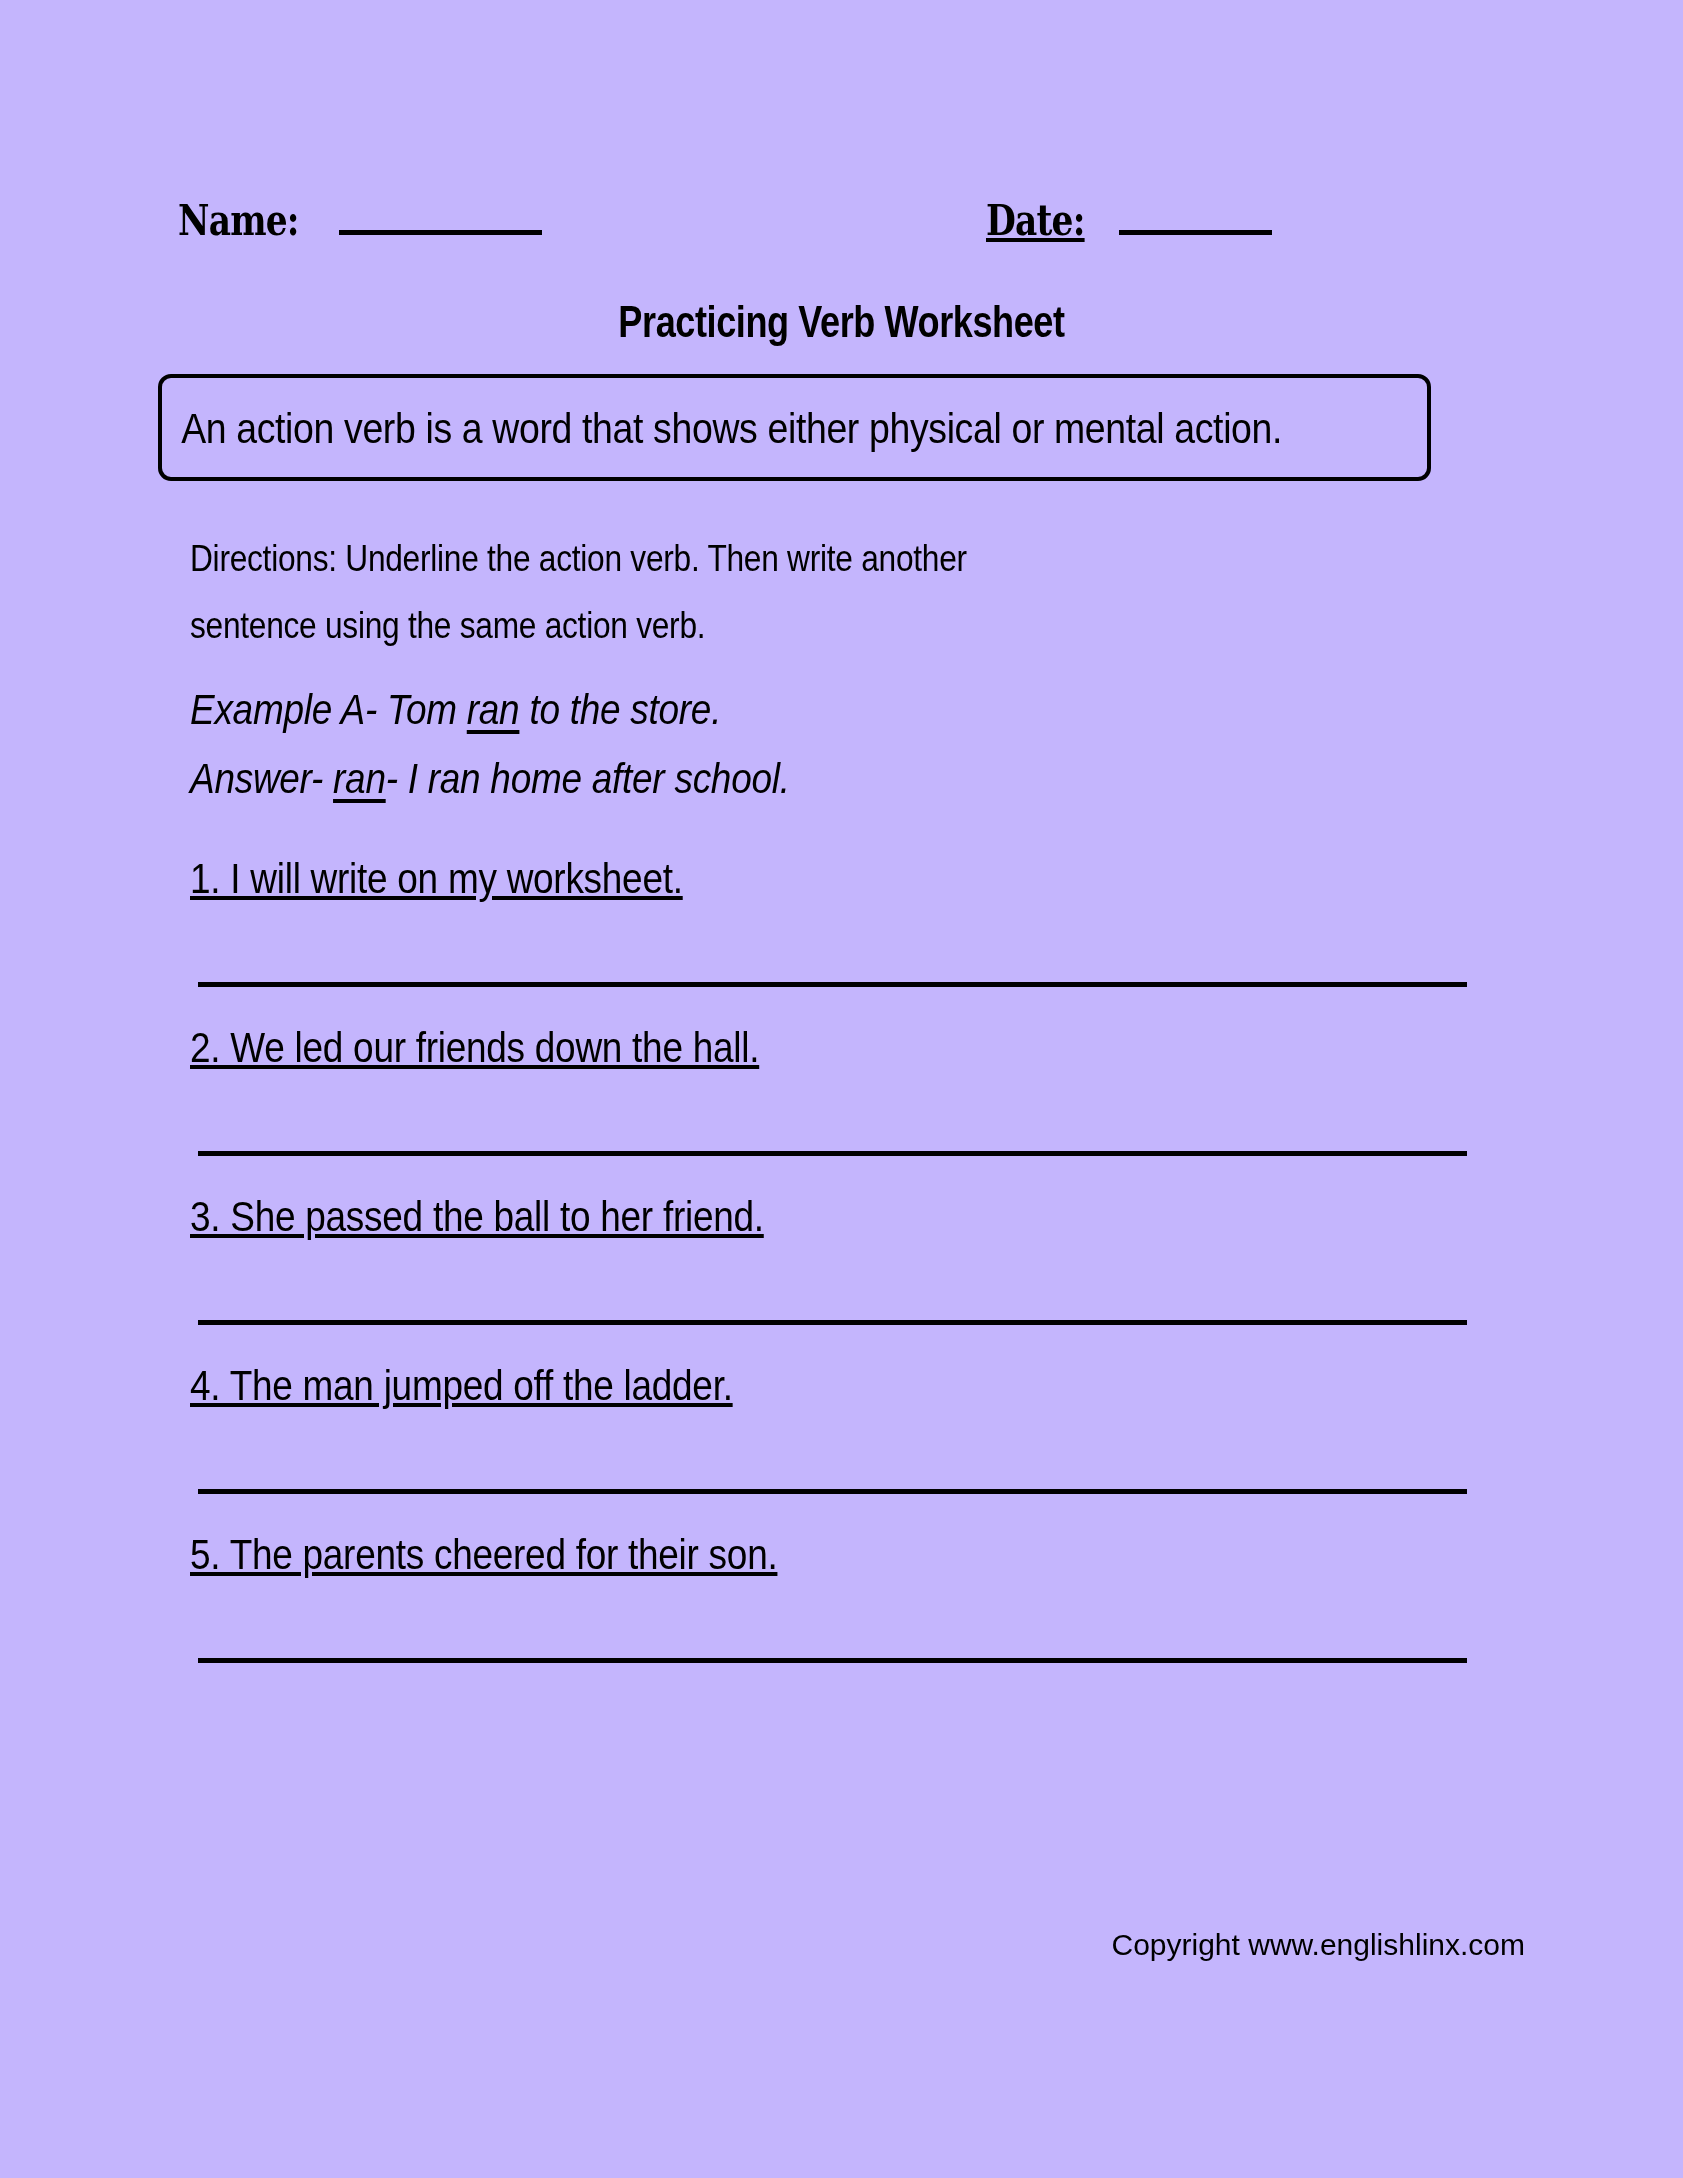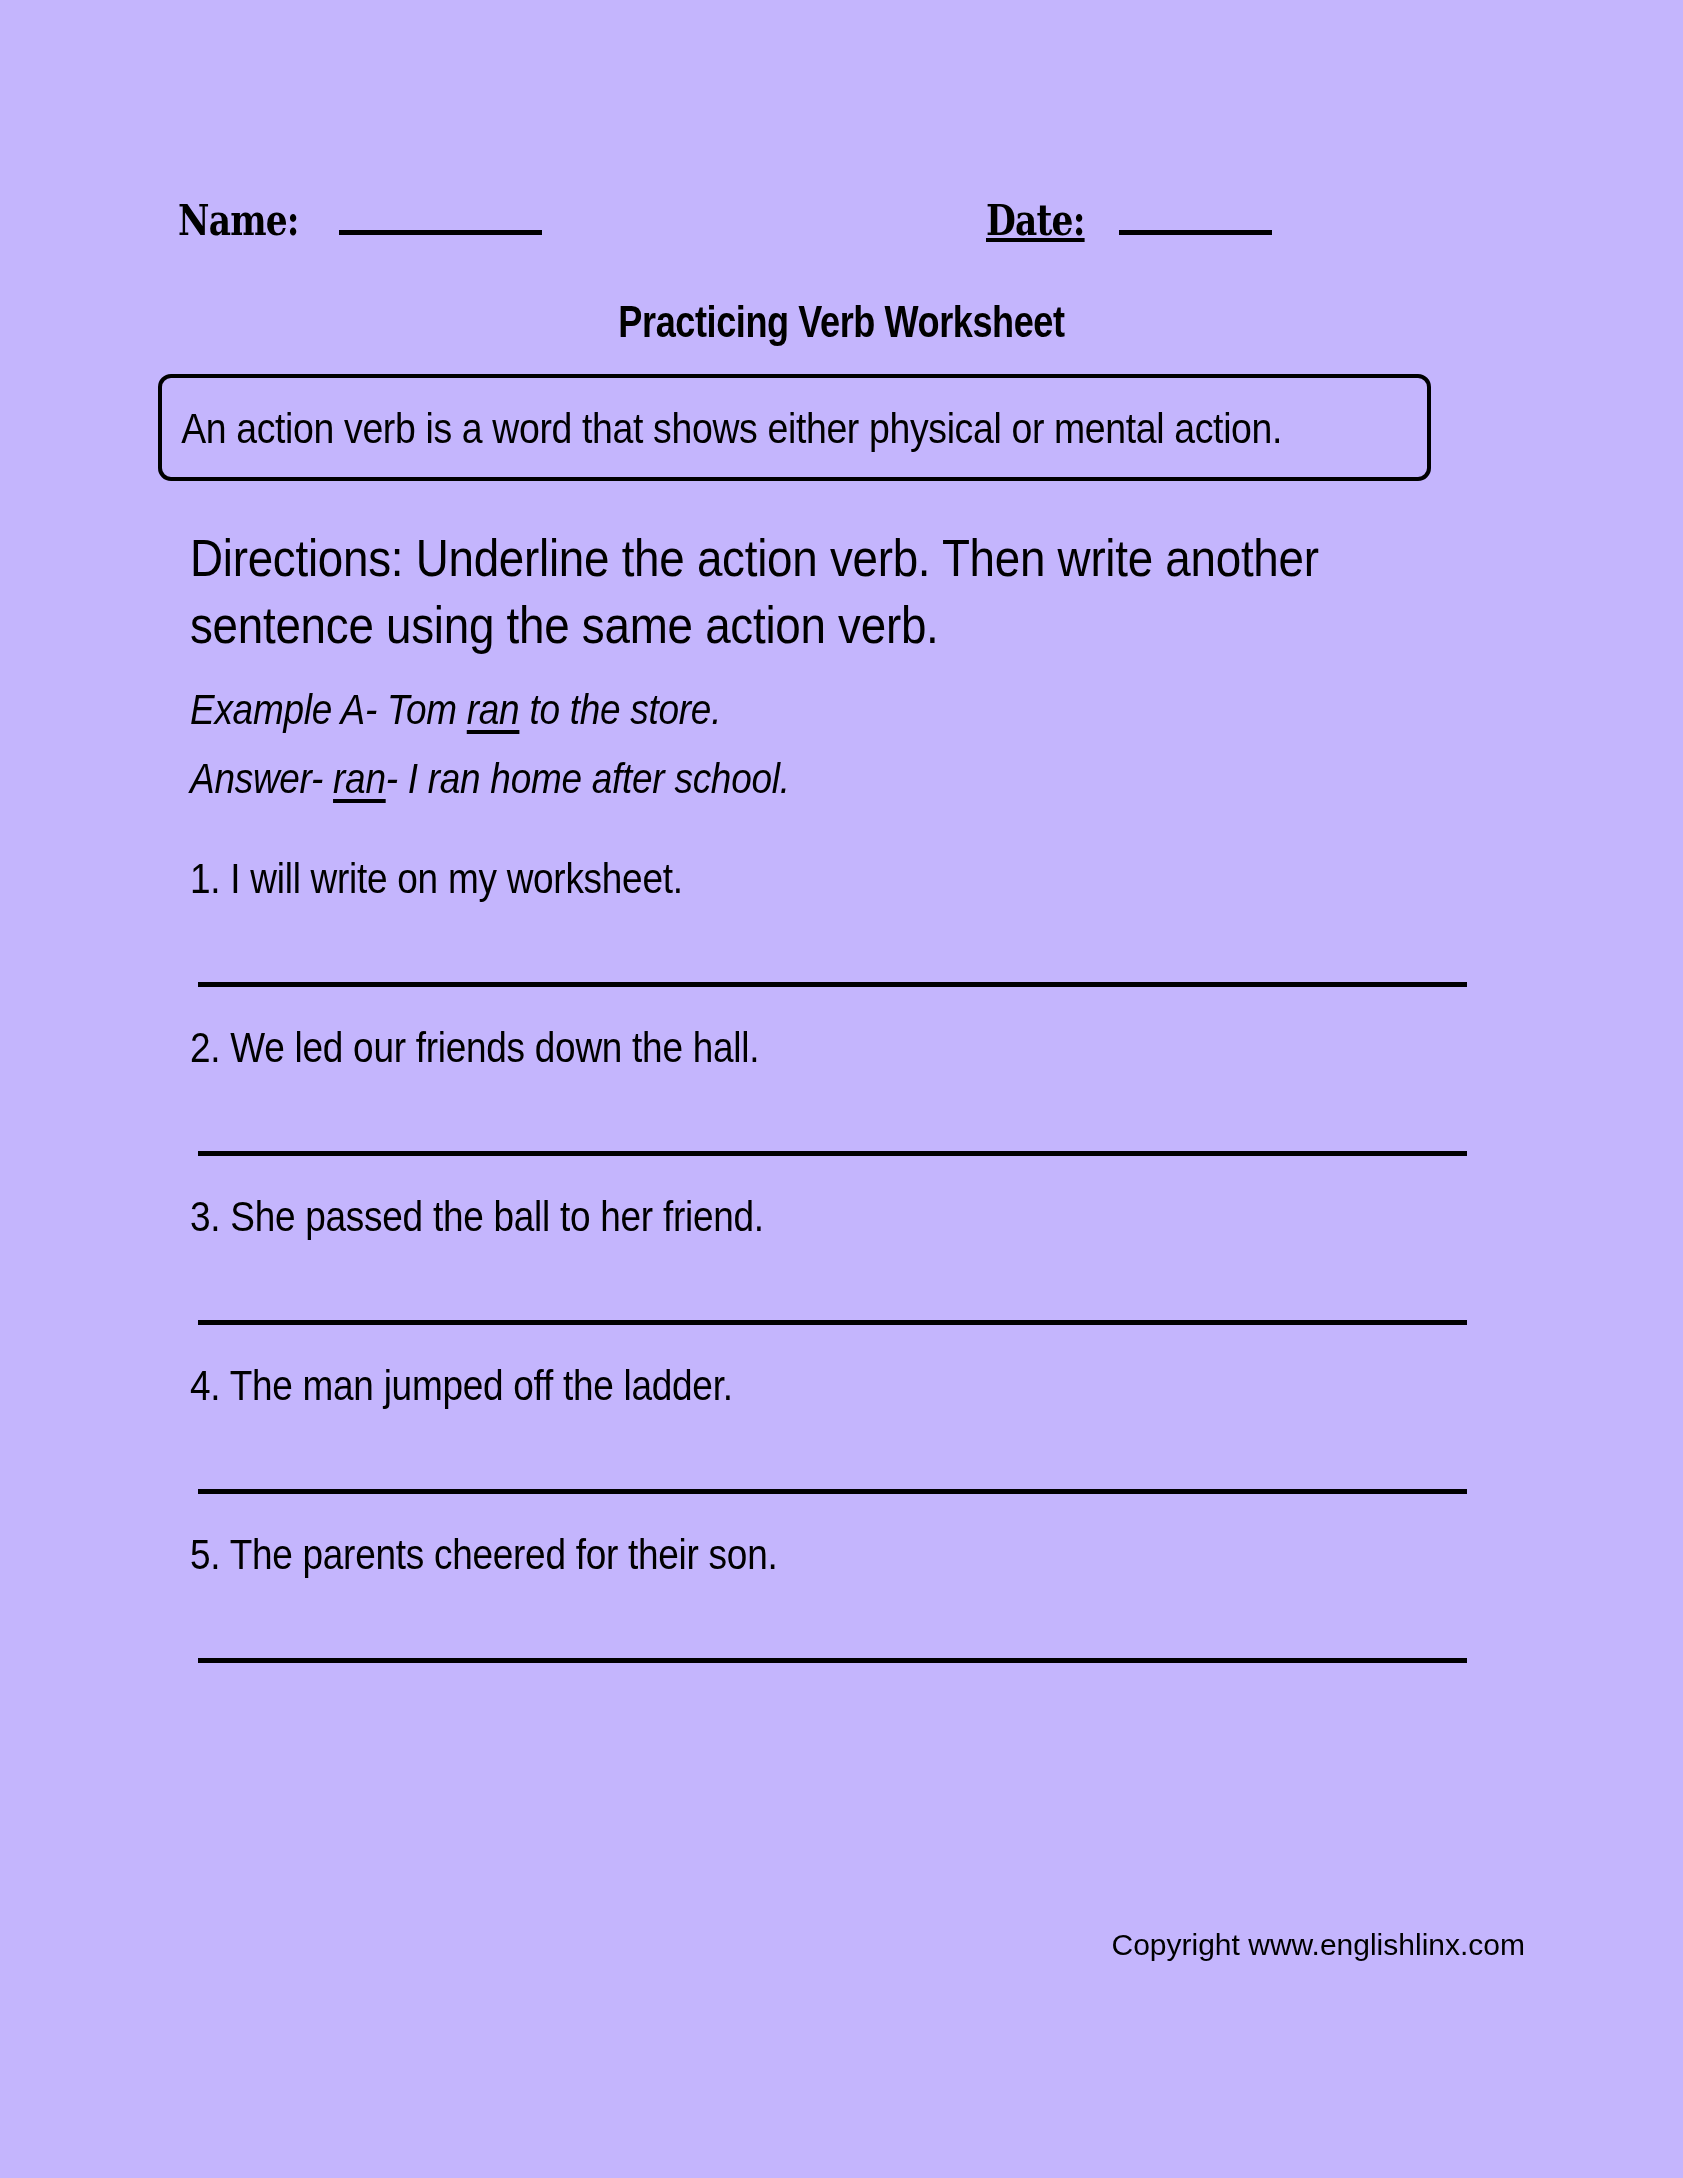--- a/index.html
+++ b/index.html
@@ -98,21 +98,21 @@
     transform-origin: left center;
   }
 
   
   .directions {
     position: absolute;
     left: 190px;
     top: 525px;
     width: 1238px;
     font-family: "Liberation Sans", sans-serif;
-    font-size: 52px;
+    font-size: 36px;
     line-height: 67px;
     letter-spacing: -0.3px;
   }
   .directions .dline {
     white-space: nowrap;
     transform: scaleX(0.88);
     transform-origin: left center;
   }
 
   
@@ -137,20 +137,21 @@
     text-decoration-thickness: 4px;
     text-underline-offset: 6px;
   }
 
   
   .questions {
     position: absolute;
     left: 190px;
     top: 853px;
     width: 1277px;
+    text-decoration: underline;
   }
   .question-item {
     position: relative;
     height: 169px;
   }
   .question-text {
     font-family: "Liberation Sans", sans-serif;
     font-size: 42px;
     line-height: 51px;
     letter-spacing: -0.3px;

